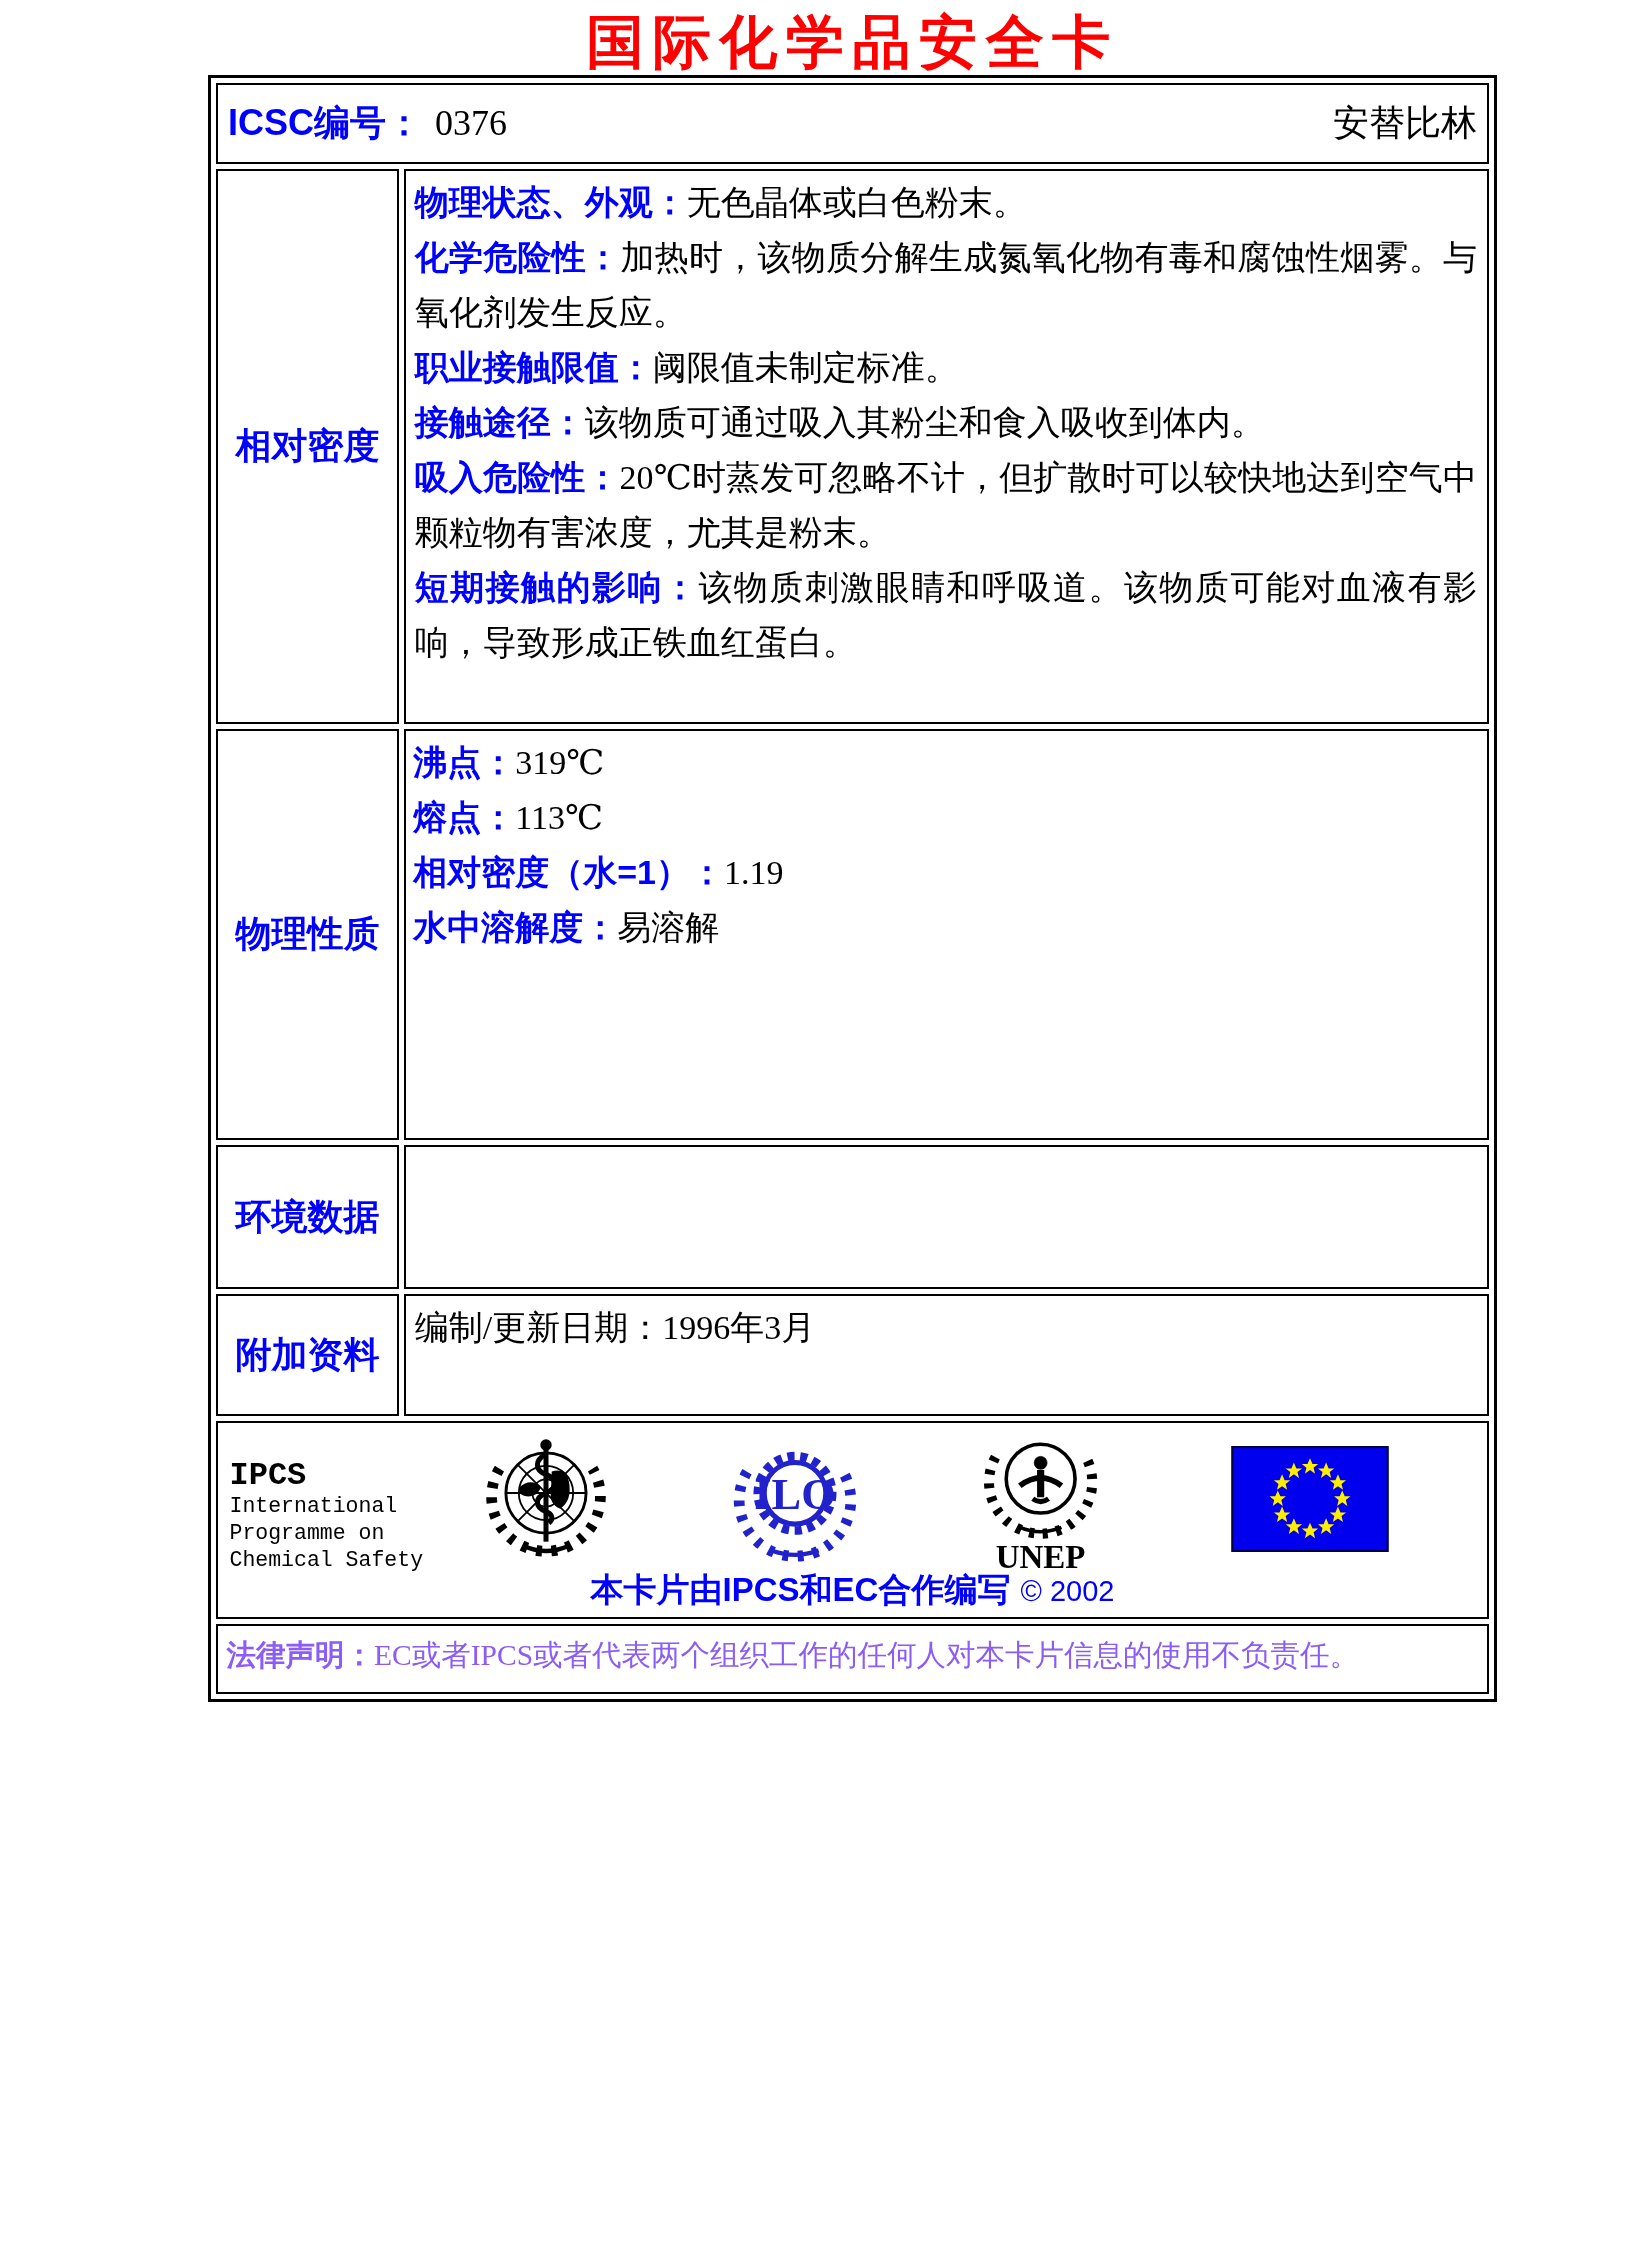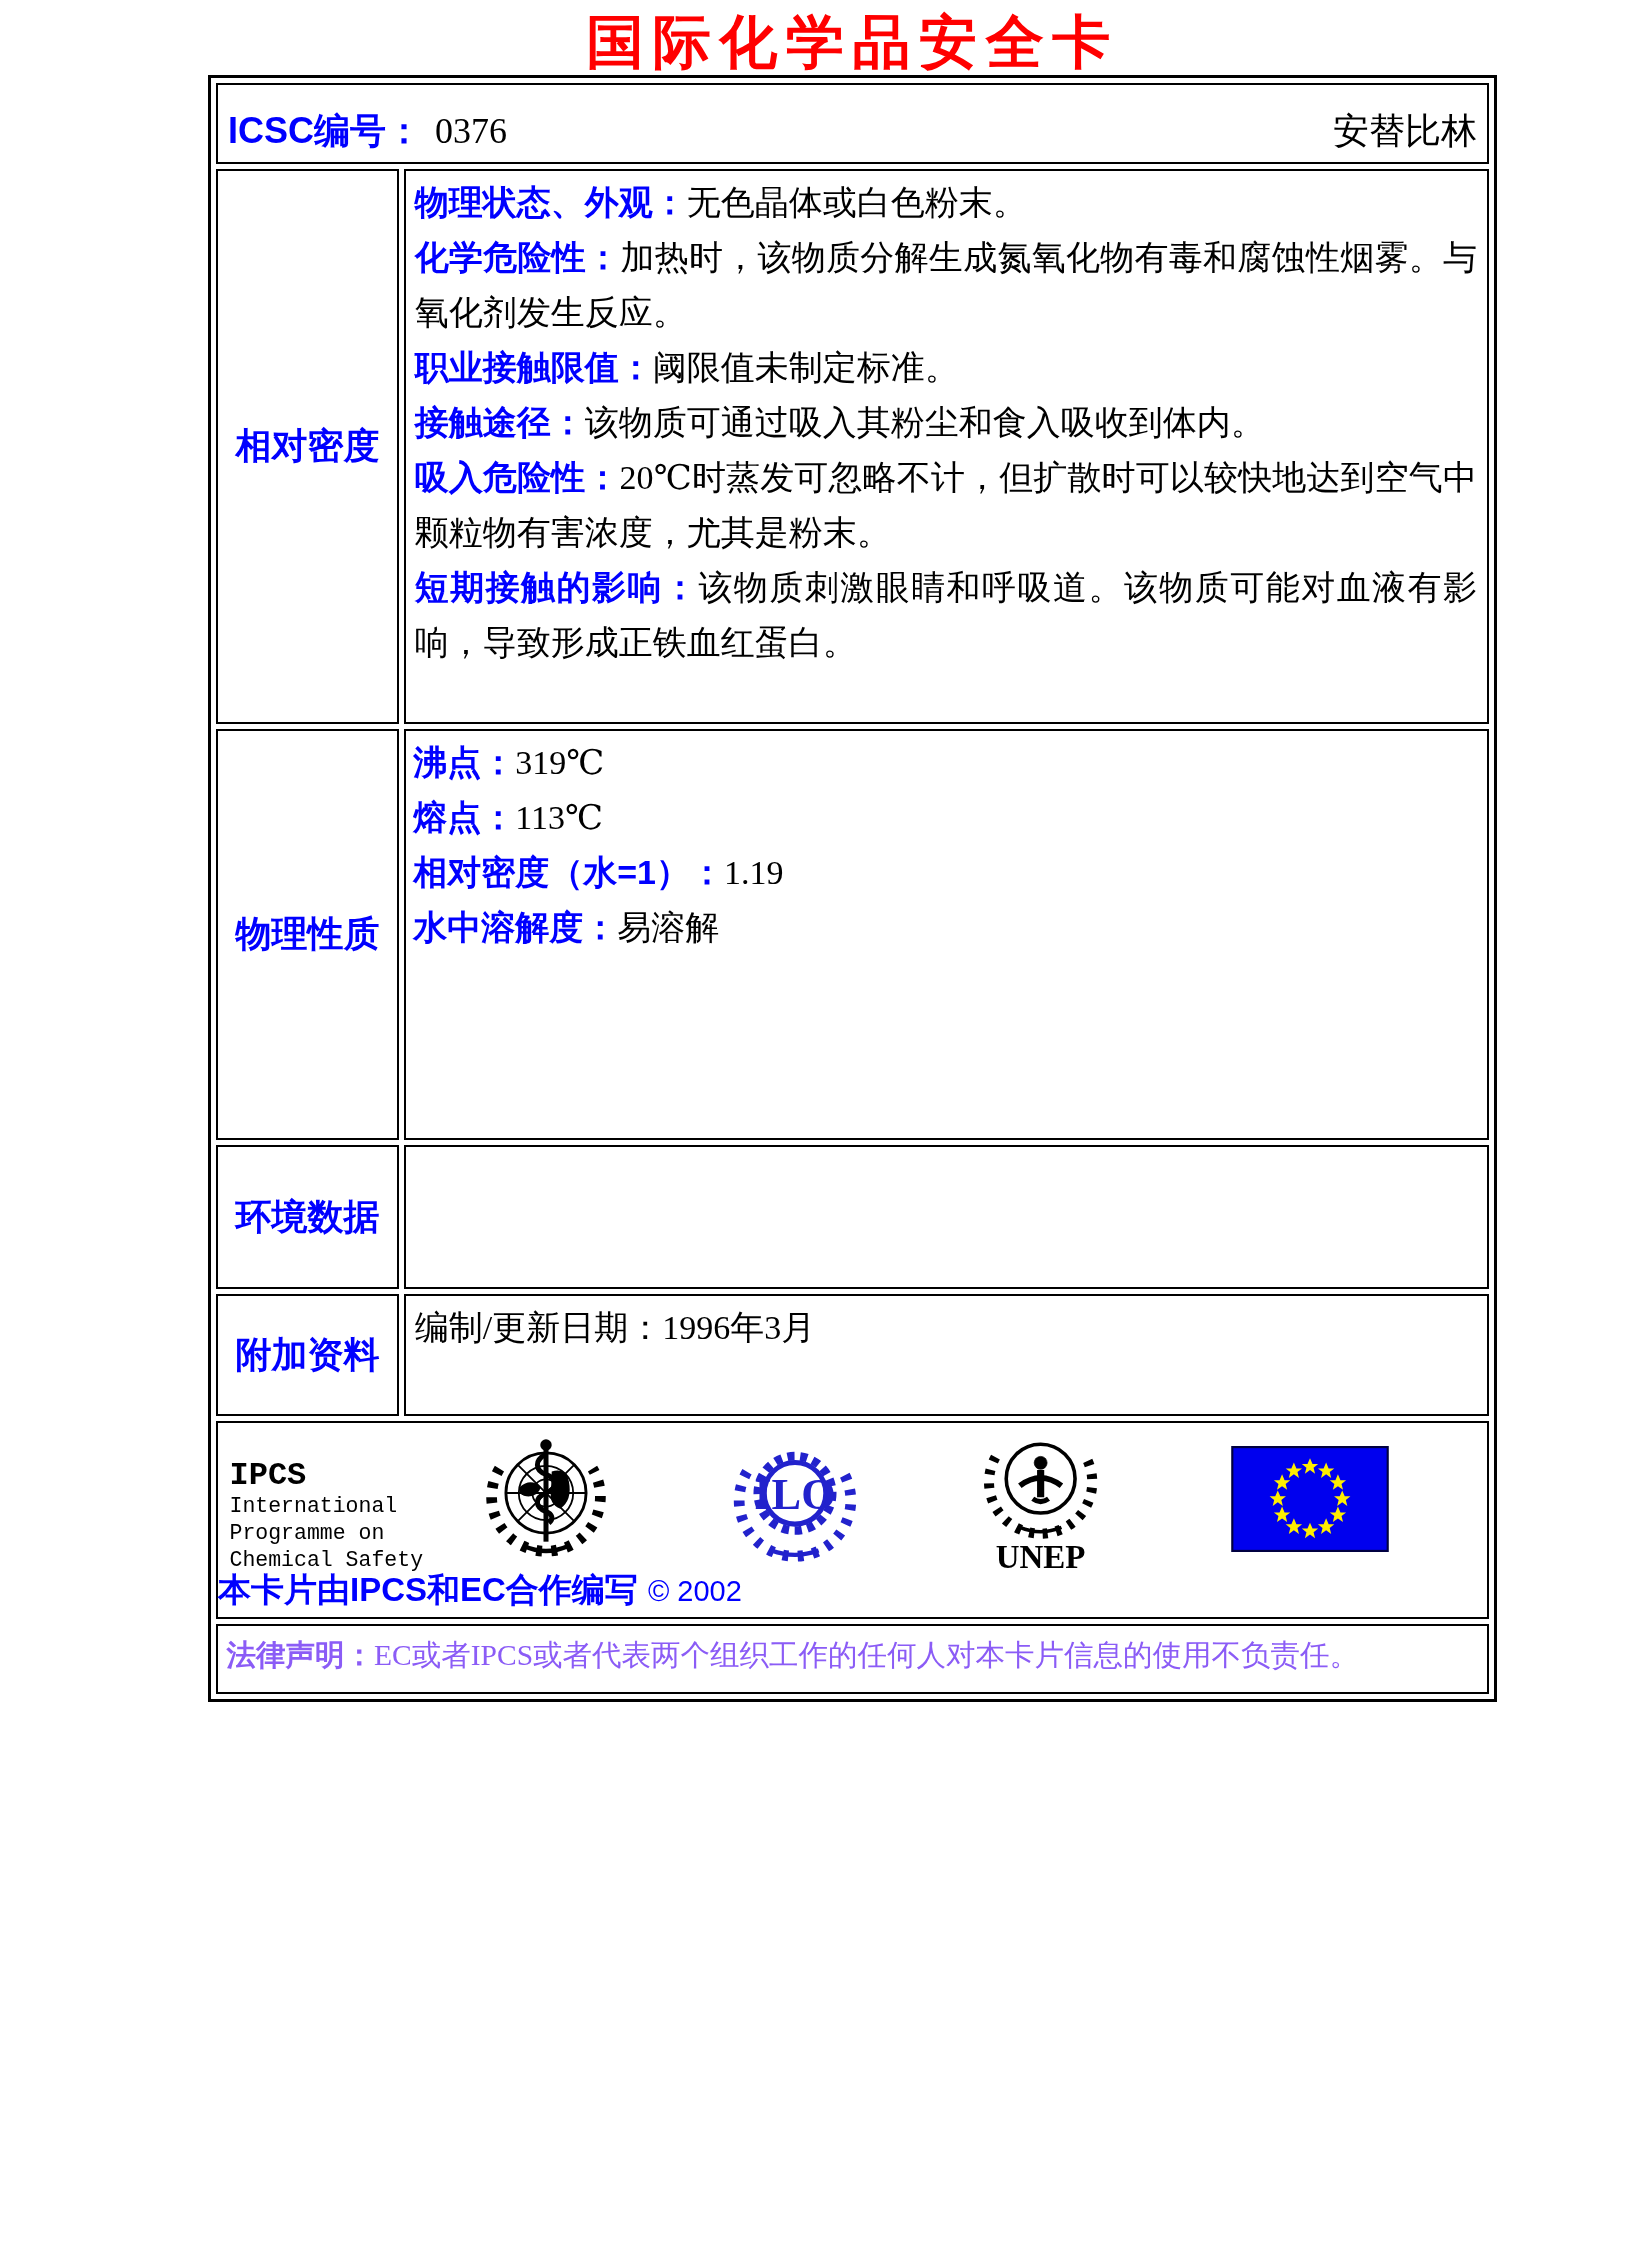--- a/index.html
+++ b/index.html
@@ -14,21 +14,21 @@
   table.card{
     position:absolute;left:208px;top:75px;width:1289px;
     border:3.6px solid #000;border-collapse:separate;border-spacing:5px;
     table-layout:fixed;background:#fff;
   }
   td{border:2.2px solid #000;box-sizing:border-box;vertical-align:top;padding:0;}
 
   .r1{height:81px;} .r2{height:555px;} .r3{height:411px;} .r4{height:144px;}
   .r5{height:116px;} .r6{height:122px;} .r7{height:198px;} .r8{height:70px;}
 
-  .hdr-flex{display:flex;align-items:center;justify-content:space-between;height:100%;padding:8px 10px;gap:36px;}
+  .hdr-flex{display:flex;align-items:center;justify-content:space-between;height:100%;padding:0 10px;gap:36px;}
   .icsc-label{color:#0000FF;font-weight:bold;font-size:36px;font-family:"Liberation Sans","DejaVu Sans",sans-serif;}
   .icsc-value{color:#000;font-size:36px;margin-left:13px;}
   .chem-name{color:#000;font-size:36px;}
 
   td.label-cell{vertical-align:middle;text-align:center;}
   .section-label{color:#0000FF;font-weight:bold;font-size:36px;font-family:"Liberation Sans","DejaVu Sans",sans-serif;}
 
   .content-wrap{overflow:hidden;padding:4.3px 10px 0 8.6px;}
   .cw2{height:542px;} .cw3{height:398px;padding-left:7px;} .cw6{height:109px;}
   .content-text{font-size:34px;line-height:55px;color:#000;text-align:justify;}
@@ -38,21 +38,21 @@
   .footer-cell{position:relative;}
   .ipcs-block{position:absolute;left:11.5px;top:36px;font-family:Liberation Mono, monospace;color:#000;}
   .ipcs-title{font-weight:bold;font-size:32px;line-height:34px;}
   .ipcs-line{font-size:21.5px;line-height:27px;}
   .logo{position:absolute;}
   .who-pos{left:260px;top:7.2px;}
   .ilo-pos{left:509px;top:13px;}
   .unep-pos{left:760px;top:4.3px;}
   .eu-pos{left:1013px;top:23px;}
   .credit-line{
-    position:absolute;left:0;bottom:4.3px;width:100%;text-align:left;
+    position:absolute;left:0;bottom:4.3px;width:100%;text-align:center;
     color:#0000FF;font-weight:bold;font-size:33px;
     font-family:"Liberation Sans","DejaVu Sans",sans-serif;
   }
   .copyright{font-weight:normal;font-size:29px;margin-left:10px;}
 
   .legal-wrap{padding:10px 10px 0 8.6px;font-size:29.5px;color:#8b5cf6;}
   .legal-label{font-weight:bold;font-family:"Liberation Sans","DejaVu Sans",sans-serif;}
 </style>
 </head>
 <body>

